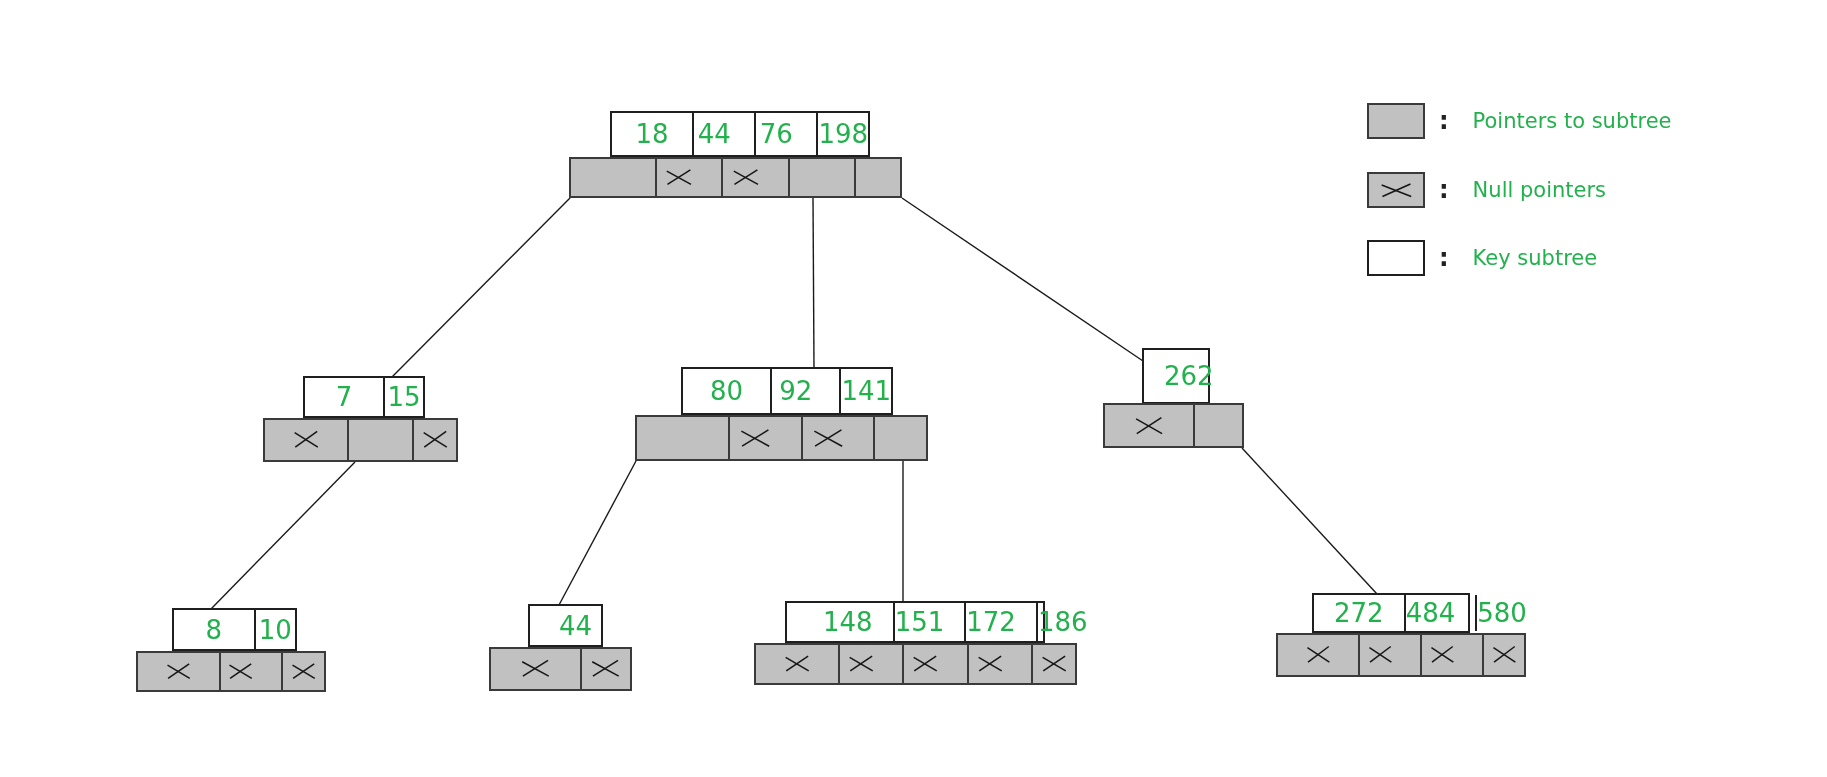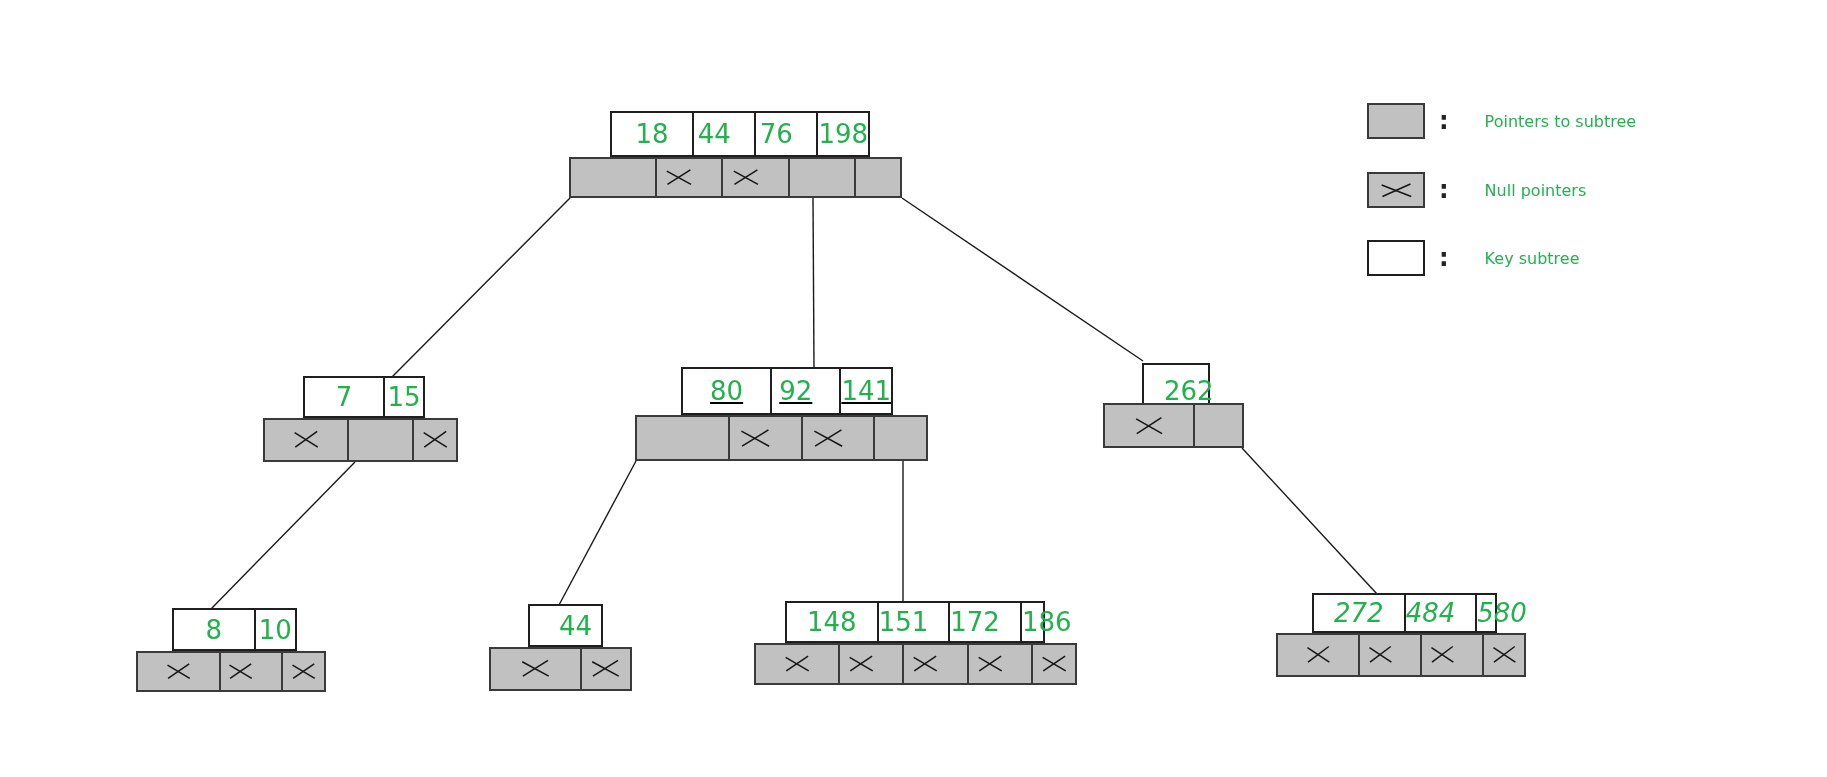--- a/index.html
+++ b/index.html
@@ -33,21 +33,21 @@
   .ptr-row .cell:first-child{border-left:none;}
   .xmark{width:72%;height:78%;}
   .xmark line{stroke:#161616;stroke-width:1.5;}
 
   .legend{position:absolute;left:1367px;top:95px;width:420px;}
   .legend-row{position:absolute;left:0;display:flex;align-items:center;}
   .swatch{width:58px;height:36px;border:2px solid var(--gray-border);background:var(--gray-fill);
           display:flex;align-items:center;justify-content:center;flex:0 0 auto;}
   .swatch.white{background:#fff;border:2px solid var(--key-border);}
   .legend-colon{font-size:24px;color:#222;margin-left:14px;font-weight:bold;line-height:1;}
-  .legend-label{font-size:16px;color:var(--green);margin-left:36px;white-space:nowrap;}
+  .legend-label{font-size:21px;color:var(--green);margin-left:24px;white-space:nowrap;}
 </style>
 </head>
 <body>
 
 <div class="canvas">
 
   <svg id="edges">
       <line x1="570" y1="198" x2="392" y2="377"></line>
       <line x1="813" y1="198" x2="814" y2="367"></line>
       <line x1="902" y1="198" x2="1143" y2="361"></line>
@@ -98,21 +98,21 @@
           <div class="cell"></div>
           <div class="cell">
             <svg viewBox="0 0 100 100" preserveAspectRatio="none" class="xmark">
               <line x1="12" y1="28" x2="88" y2="74" vector-effect="non-scaling-stroke"></line>
               <line x1="14" y1="74" x2="86" y2="24" vector-effect="non-scaling-stroke"></line>
             </svg>
           </div>
         </div>
       </div>
       <div class="btree-node">
-        <div class="row key-row" style="left: 681px; top: 367px; width: 212px; height: 48px; text-decoration: underline;">
+        <div class="row key-row" style="left: 681px; top: 367px; width: 212px; height: 48px;">
           <div class="cell">80</div>
           <div class="cell">92</div>
           <div class="cell">141</div>
         </div>
         <div class="row ptr-row" style="left: 635px; top: 415px; width: 293px; height: 46px;">
           <div class="cell"></div>
           <div class="cell">
             <svg viewBox="0 0 100 100" preserveAspectRatio="none" class="xmark">
               <line x1="12" y1="28" x2="88" y2="74" vector-effect="non-scaling-stroke"></line>
               <line x1="14" y1="74" x2="86" y2="24" vector-effect="non-scaling-stroke"></line>
@@ -121,21 +121,21 @@
           <div class="cell">
             <svg viewBox="0 0 100 100" preserveAspectRatio="none" class="xmark">
               <line x1="12" y1="28" x2="88" y2="74" vector-effect="non-scaling-stroke"></line>
               <line x1="14" y1="74" x2="86" y2="24" vector-effect="non-scaling-stroke"></line>
             </svg>
           </div>
           <div class="cell"></div>
         </div>
       </div>
       <div class="btree-node">
-        <div class="row key-row" style="left: 1142px; top: 363px; width: 68px; height: 56px;">
+        <div class="row key-row" style="left: 1142px; top: 348px; width: 68px; height: 56px;">
           <div class="cell">262</div>
         </div>
         <div class="row ptr-row" style="left: 1103px; top: 403px; width: 141px; height: 45px;">
           <div class="cell">
             <svg viewBox="0 0 100 100" preserveAspectRatio="none" class="xmark">
               <line x1="12" y1="28" x2="88" y2="74" vector-effect="non-scaling-stroke"></line>
               <line x1="14" y1="74" x2="86" y2="24" vector-effect="non-scaling-stroke"></line>
             </svg>
           </div>
           <div class="cell"></div>
@@ -180,21 +180,21 @@
           </div>
           <div class="cell">
             <svg viewBox="0 0 100 100" preserveAspectRatio="none" class="xmark">
               <line x1="12" y1="28" x2="88" y2="74" vector-effect="non-scaling-stroke"></line>
               <line x1="14" y1="74" x2="86" y2="24" vector-effect="non-scaling-stroke"></line>
             </svg>
           </div>
         </div>
       </div>
       <div class="btree-node">
-        <div class="row key-row" style="left: 785px; top: 601px; width: 260px; height: 42px;">
+        <div class="row key-row" style="left: 785px; top: 601px; width: 260px; height: 42px; padding-left: 16px;">
           <div class="cell">148</div>
           <div class="cell">151</div>
           <div class="cell">172</div>
           <div class="cell">186</div>
         </div>
         <div class="row ptr-row" style="left: 754px; top: 643px; width: 323px; height: 42px;">
           <div class="cell">
             <svg viewBox="0 0 100 100" preserveAspectRatio="none" class="xmark">
               <line x1="12" y1="28" x2="88" y2="74" vector-effect="non-scaling-stroke"></line>
               <line x1="14" y1="74" x2="86" y2="24" vector-effect="non-scaling-stroke"></line>
@@ -220,21 +220,21 @@
           </div>
           <div class="cell">
             <svg viewBox="0 0 100 100" preserveAspectRatio="none" class="xmark">
               <line x1="12" y1="28" x2="88" y2="74" vector-effect="non-scaling-stroke"></line>
               <line x1="14" y1="74" x2="86" y2="24" vector-effect="non-scaling-stroke"></line>
             </svg>
           </div>
         </div>
       </div>
       <div class="btree-node">
-        <div class="row key-row" style="left: 1312px; top: 593px; width: 185px; height: 40px; font-style: italic;">
+        <div class="row key-row" style="left: 1312px; top: 593px; width: 158px; height: 40px;">
           <div class="cell">272</div>
           <div class="cell">484</div>
           <div class="cell">580</div>
         </div>
         <div class="row ptr-row" style="left: 1276px; top: 633px; width: 250px; height: 44px;">
           <div class="cell">
             <svg viewBox="0 0 100 100" preserveAspectRatio="none" class="xmark">
               <line x1="12" y1="28" x2="88" y2="74" vector-effect="non-scaling-stroke"></line>
               <line x1="14" y1="74" x2="86" y2="24" vector-effect="non-scaling-stroke"></line>
             </svg>

